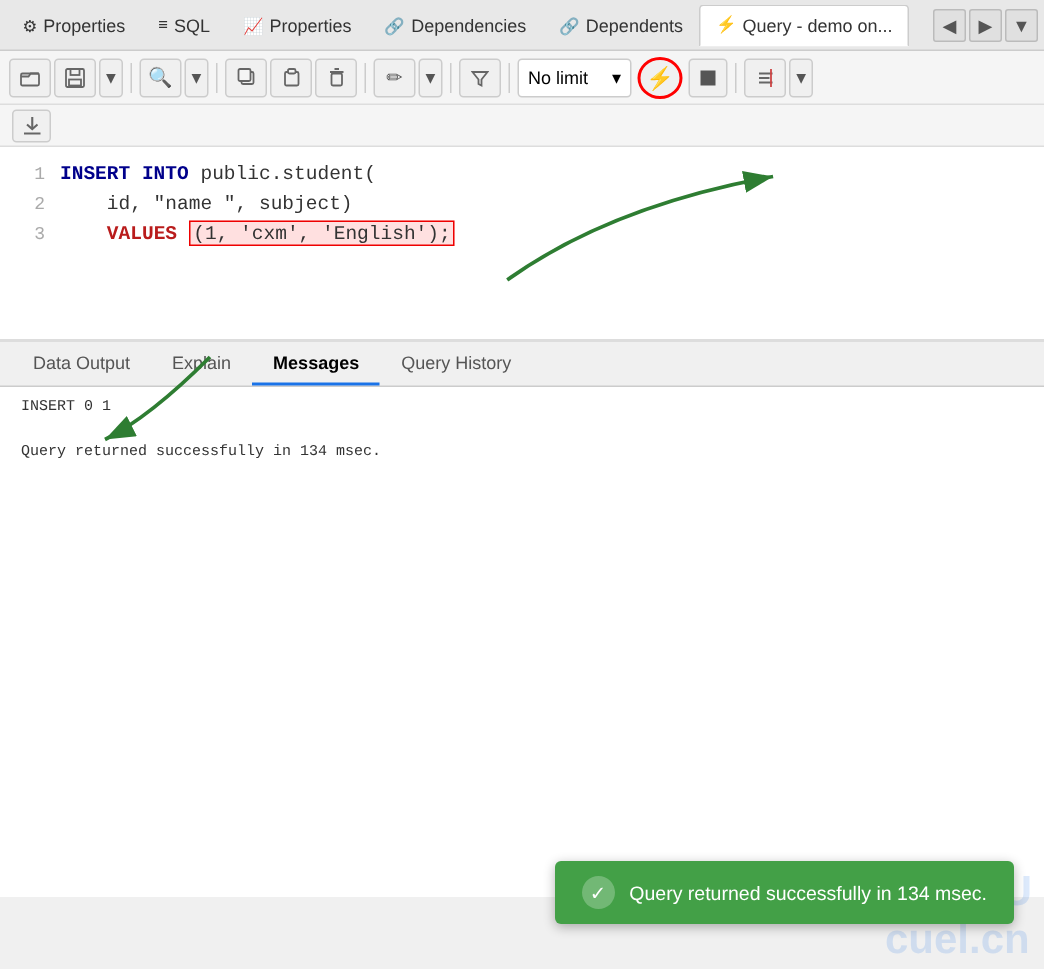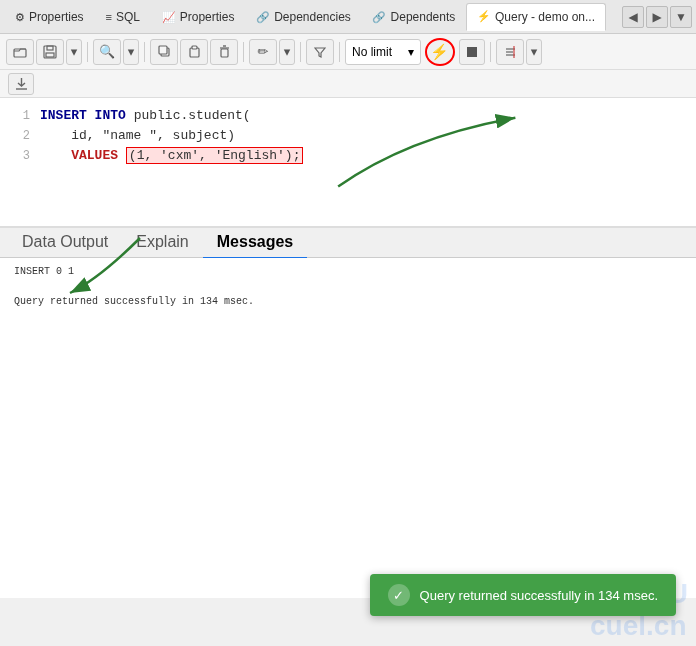--- a/index.html
+++ b/index.html
@@ -191,21 +191,21 @@
       display: flex;
       align-items: center;
       background: #f0f0f0;
       border-bottom: 1px solid #ccc;
       height: 30px;
       padding: 0 8px;
       gap: 0;
     }
     .bottom-tab {
       padding: 6px 14px;
-      font-size: 16px;
+      font-size: 12px;
       color: #555;
       cursor: pointer;
       border-bottom: 2px solid transparent;
     }
     .bottom-tab.active {
       color: #000;
       border-bottom: 2px solid #1a73e8;
       font-weight: 700;
     }
 
@@ -426,20 +426,23 @@
 <div class="bottom-tab-bar">
   <div class="bottom-tab">
     <span>Data Output</span>
   </div>
   <div class="bottom-tab">
     <span>Explain</span>
   </div>
   <div class="bottom-tab active">
     <span>Messages</span>
   </div>
+  <div class="bottom-tab">
+    <span>Query History</span>
+  </div>
 </div>
 
 <div style="position:relative;">
   <div class="messages-area">
     <p>INSERT 0 1</p>
     <p>&nbsp;</p>
     <p>Query returned successfully in 134 msec.</p>
   </div>
 
   <svg style="position:absolute; top:-30px; left:0; width:200px; height:80px; pointer-events:none;" viewBox="0 0 200 80">

